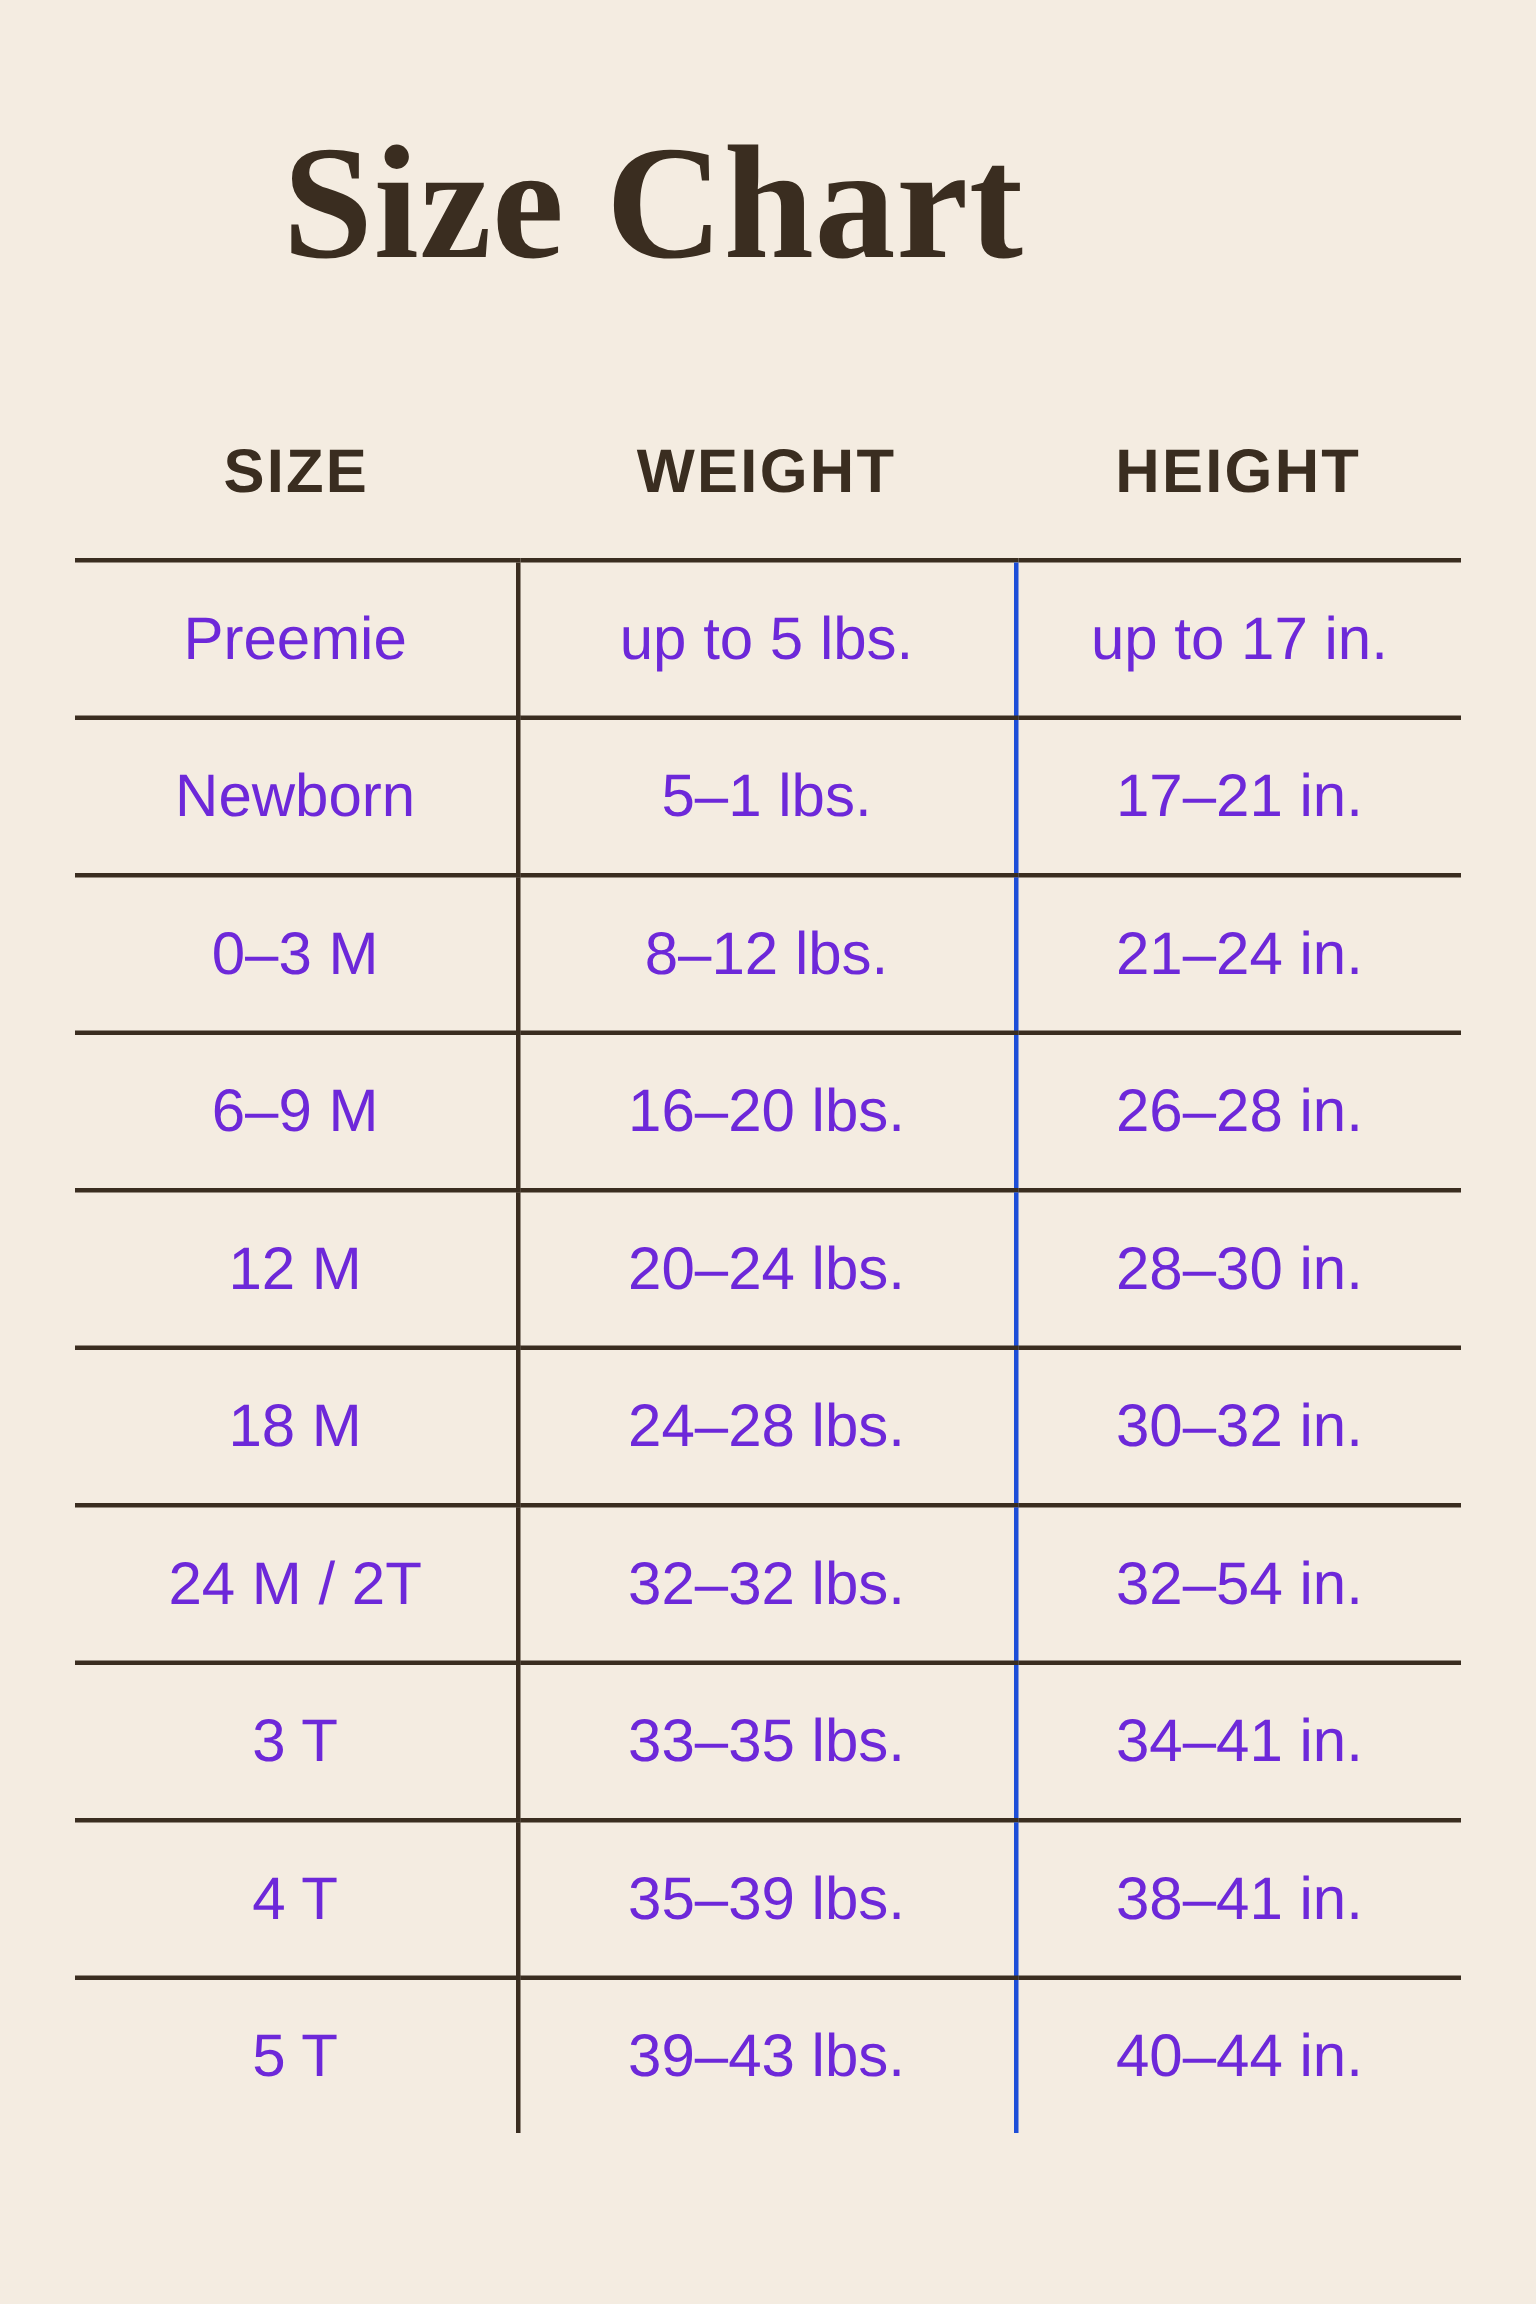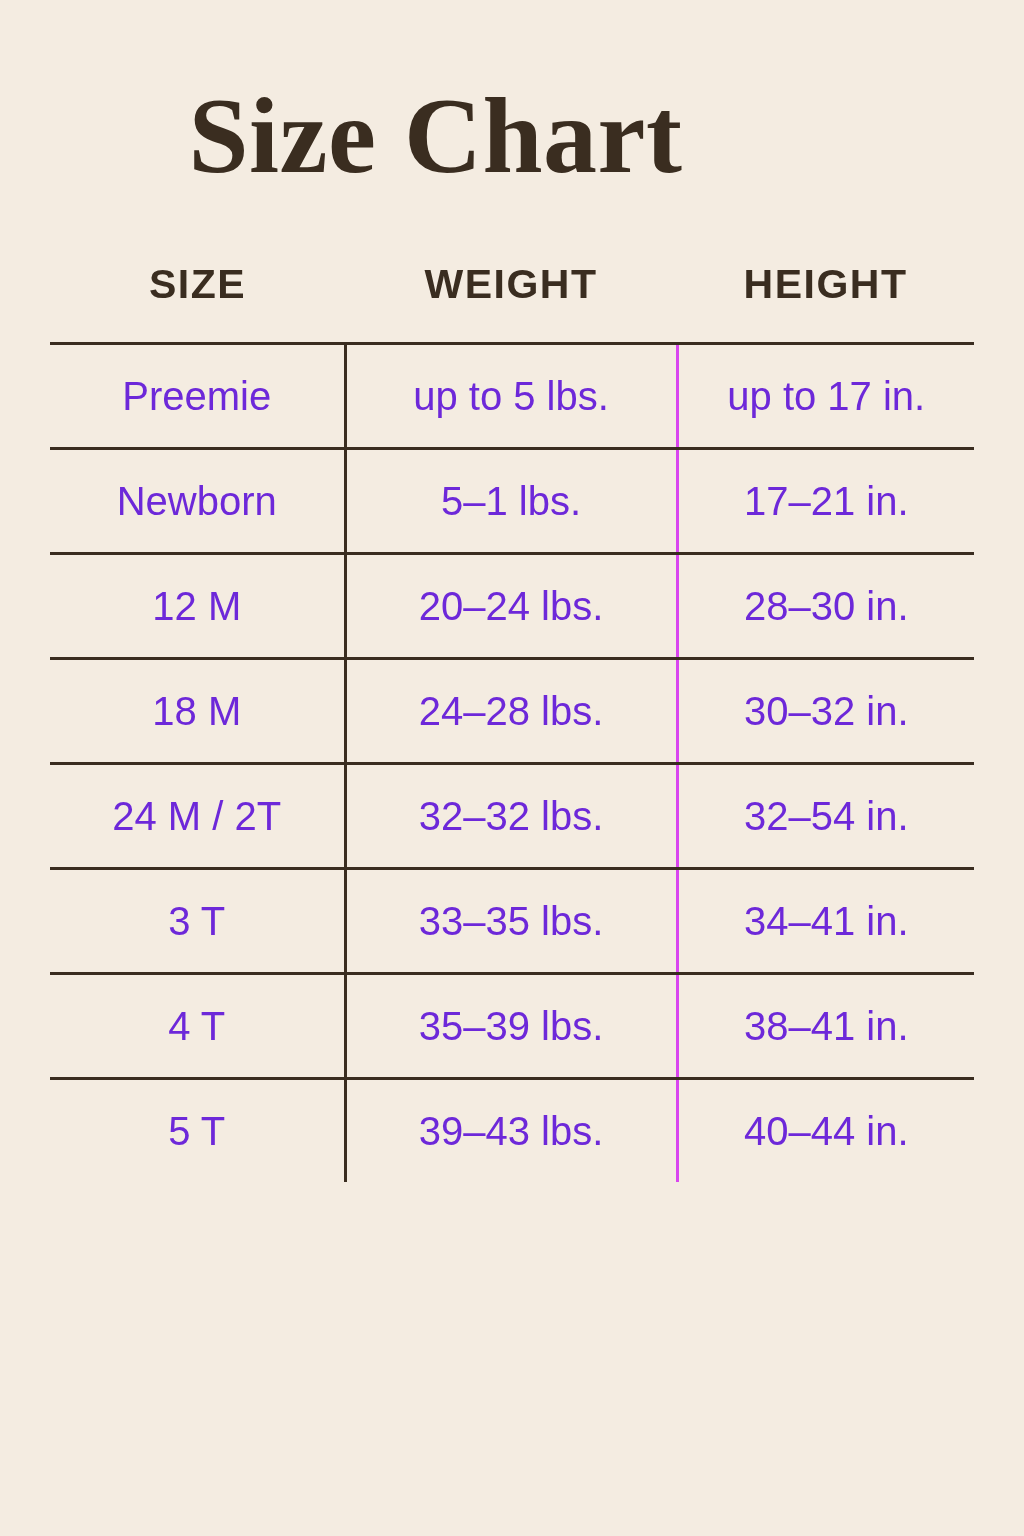--- a/index.html
+++ b/index.html
@@ -26,21 +26,21 @@
     font-weight: bold;
     font-size: 108px;
     line-height: 1;
     text-align: center;
     color: #3a2d20;
     padding-top: 82px;
     letter-spacing: 0.5px;
   }
   table.size-table {
     width: 924px;
-    margin-top: 70px;
+    margin-top: 100px;
     border-collapse: collapse;
     table-layout: fixed;
   }
   table.size-table col.c1 { width: 295px; }
   table.size-table col.c2 { width: 332px; }
   table.size-table col.c3 { width: 297px; }
 
   table.size-table thead th {
     font-size: 41px;
     font-weight: bold;
@@ -55,21 +55,21 @@
     text-align: center;
     color: #6d28d9;
     height: 100px;
     border-bottom: 3px solid #3a2d20;
     font-weight: 400;
   }
   table.size-table tbody td.col-size {
     border-right: 3px solid #3a2d20;
   }
   table.size-table tbody td.col-weight {
-    border-right: 3px solid #d946ef;
+    border-right: 3px solid #1d4ed8;
   }
   table.size-table tbody tr:last-child td {
     border-bottom: none;
   }
   table.size-table thead th.col-size,
   table.size-table thead th.col-weight {
     border-right: none;
   }
 </style>
 </head>
@@ -97,20 +97,30 @@
         <td class="col-size">Preemie</td>
         <td class="col-weight">up to 5 lbs.</td>
         <td class="col-height">up to 17 in.</td>
       </tr>
       <tr>
         <td class="col-size">Newborn</td>
         <td class="col-weight">5–1 lbs.</td>
         <td class="col-height">17–21 in.</td>
       </tr>
       <tr>
+        <td class="col-size">0–3 M</td>
+        <td class="col-weight">8–12 lbs.</td>
+        <td class="col-height">21–24 in.</td>
+      </tr>
+      <tr>
+        <td class="col-size">6–9 M</td>
+        <td class="col-weight">16–20 lbs.</td>
+        <td class="col-height">26–28 in.</td>
+      </tr>
+      <tr>
         <td class="col-size">12 M</td>
         <td class="col-weight">20–24 lbs.</td>
         <td class="col-height">28–30 in.</td>
       </tr>
       <tr>
         <td class="col-size">18 M</td>
         <td class="col-weight">24–28 lbs.</td>
         <td class="col-height">30–32 in.</td>
       </tr>
       <tr>

